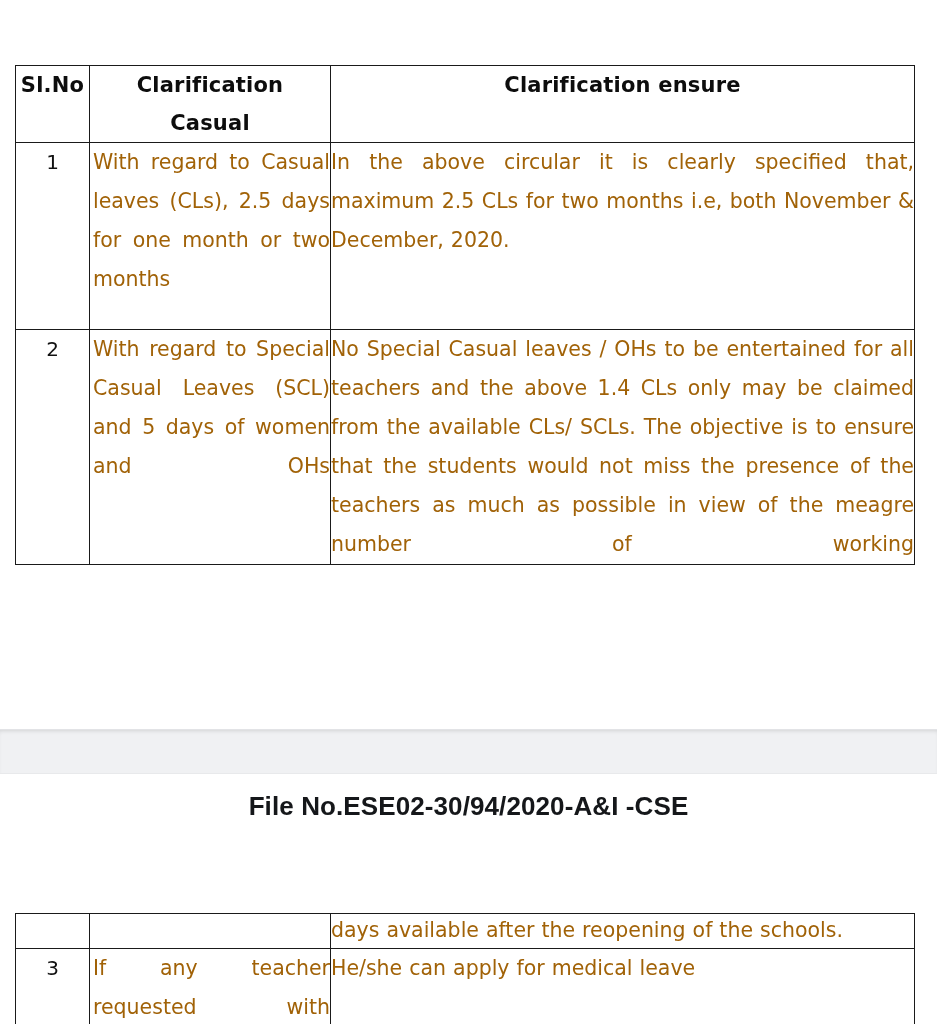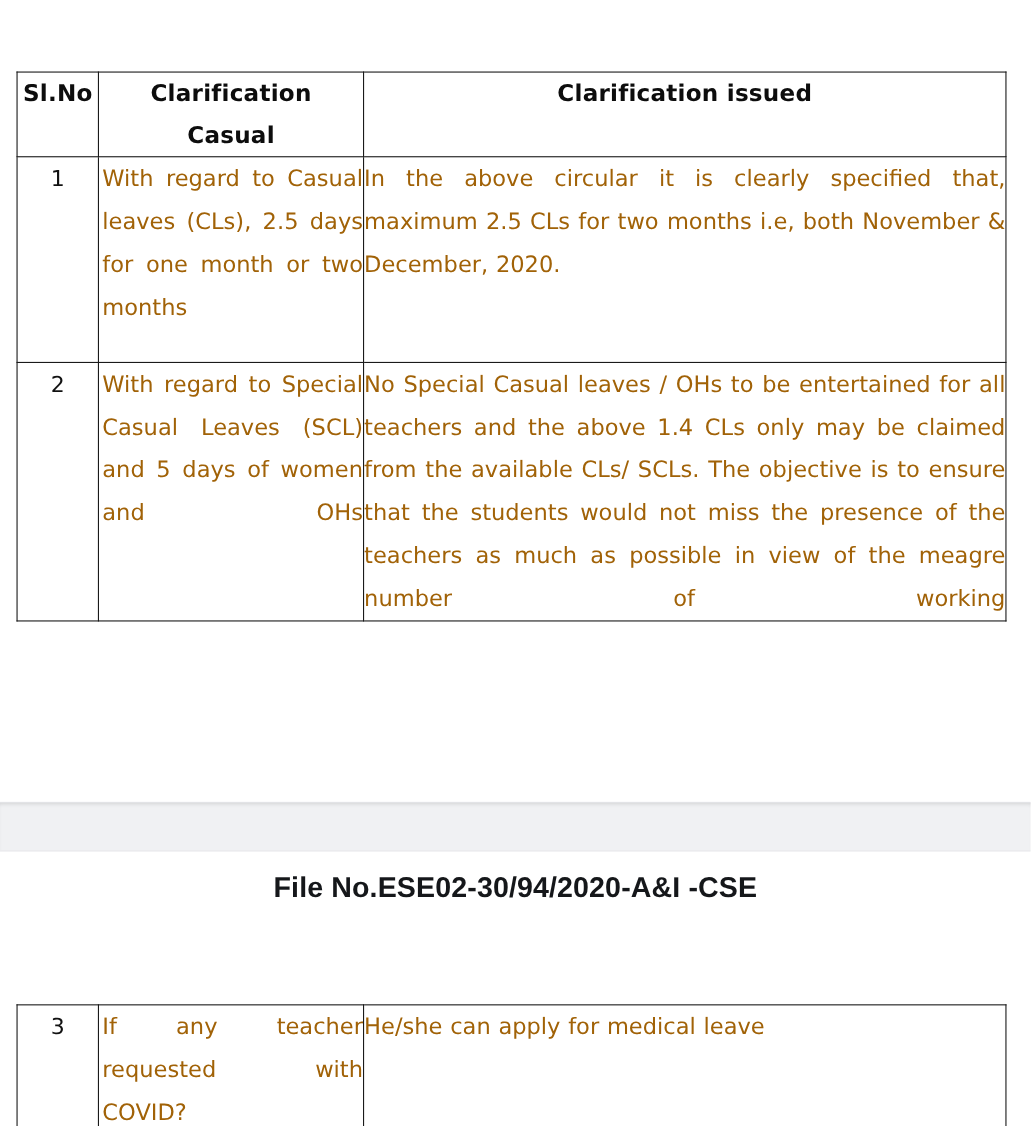--- a/index.html
+++ b/index.html
@@ -146,21 +146,21 @@
         <col class="col-sought">
         <col class="col-issued">
     </colgroup>
     <tbody>
       <tr class="r-head">
         <th class="hdr">Sl.No</th>
         <th class="hdr">
           <span class="w2">Clarification</span><br>
           <span class="w2">Casual</span>
         </th>
-        <th class="hdr">Clarification   issued</th>
+        <th class="hdr">Clarification   ensure</th>
       </tr>
 
       <tr class="r1">
         <td class="slno">1</td>
         <td class="cellbody j-force left-pad">With regard to Casual leaves (CLs), 2.5 days for one month or two months</td>
         <td class="cellbody">In the above circular it is  clearly specified that, maximum 2.5 CLs for two months i.e, both November  &amp; December, 2020.</td>
       </tr>
 
       <tr class="r2">
         <td class="slno">2</td>
@@ -174,20 +174,25 @@
 
   <div class="file-no">File No.ESE02-30/94/2020-A&amp;I -CSE</div>
 
   <table class="doc-table" id="table-bottom">
     <colgroup>
       <col class="col-sl">
         <col class="col-sought">
         <col class="col-issued">
     </colgroup>
     <tbody>
+      <tr class="r-cont">
+        <td class="slno"></td>
+        <td class="cellbody left-pad"></td>
+        <td class="cellbody">days available after the reopening of the schools.</td>
+      </tr>
 
       <tr class="r3">
         <td class="slno">3</td>
         <td class="cellbody j-force left-pad">If any teacher requested with COVID?</td>
         <td class="cellbody">He/she can apply for medical leave</td>
       </tr>
     </tbody>
   </table>
 
   <div class="tail-para">In this context, all the under mentioned officers are hereby requested</div>

